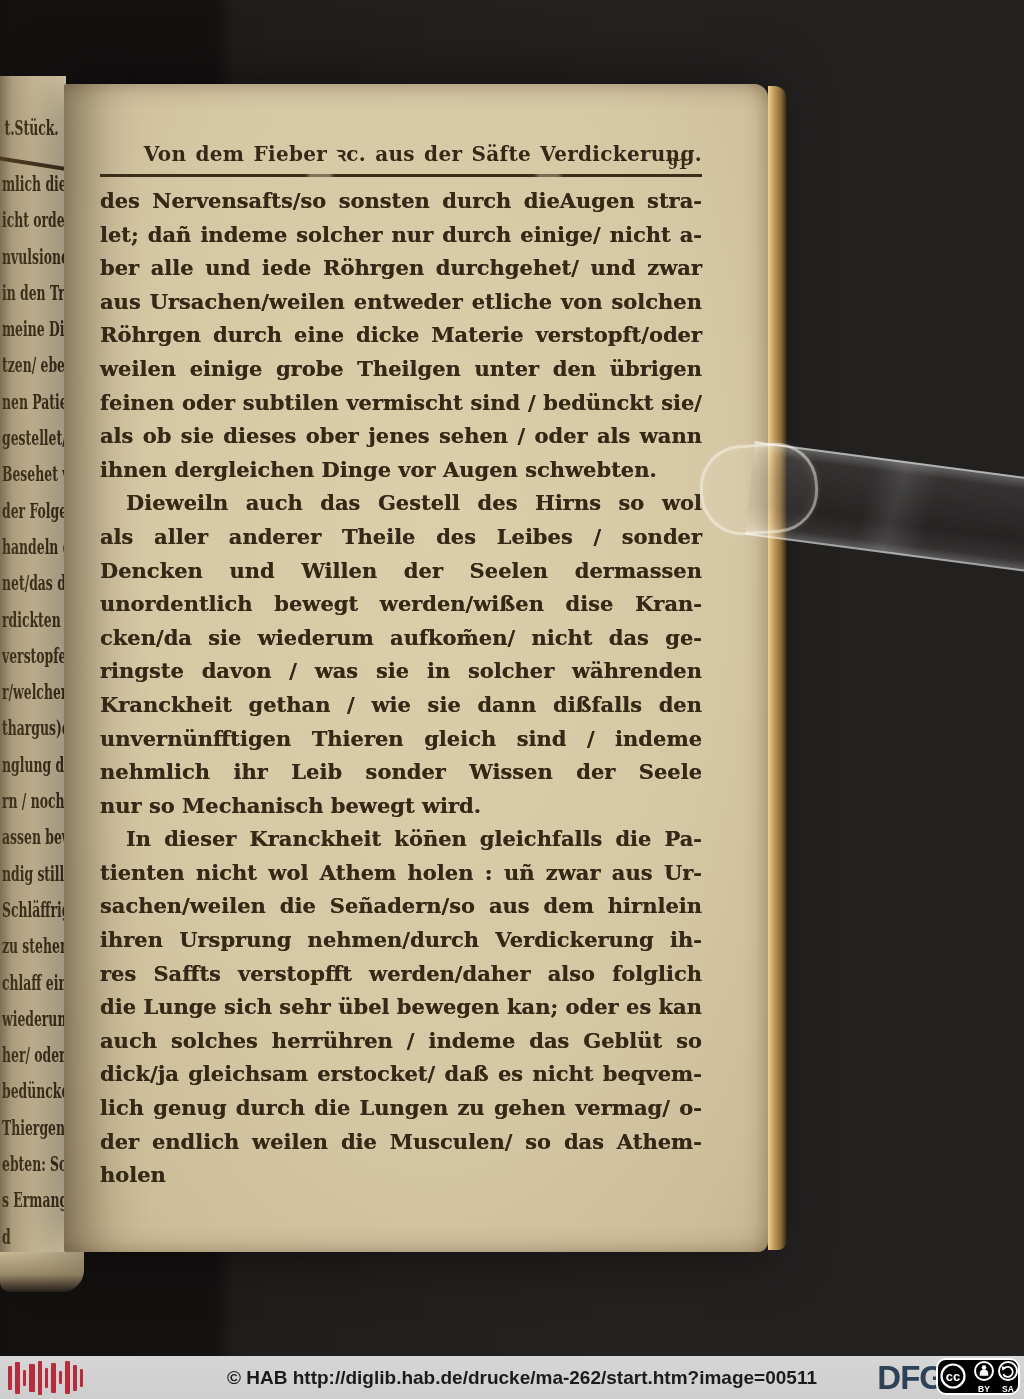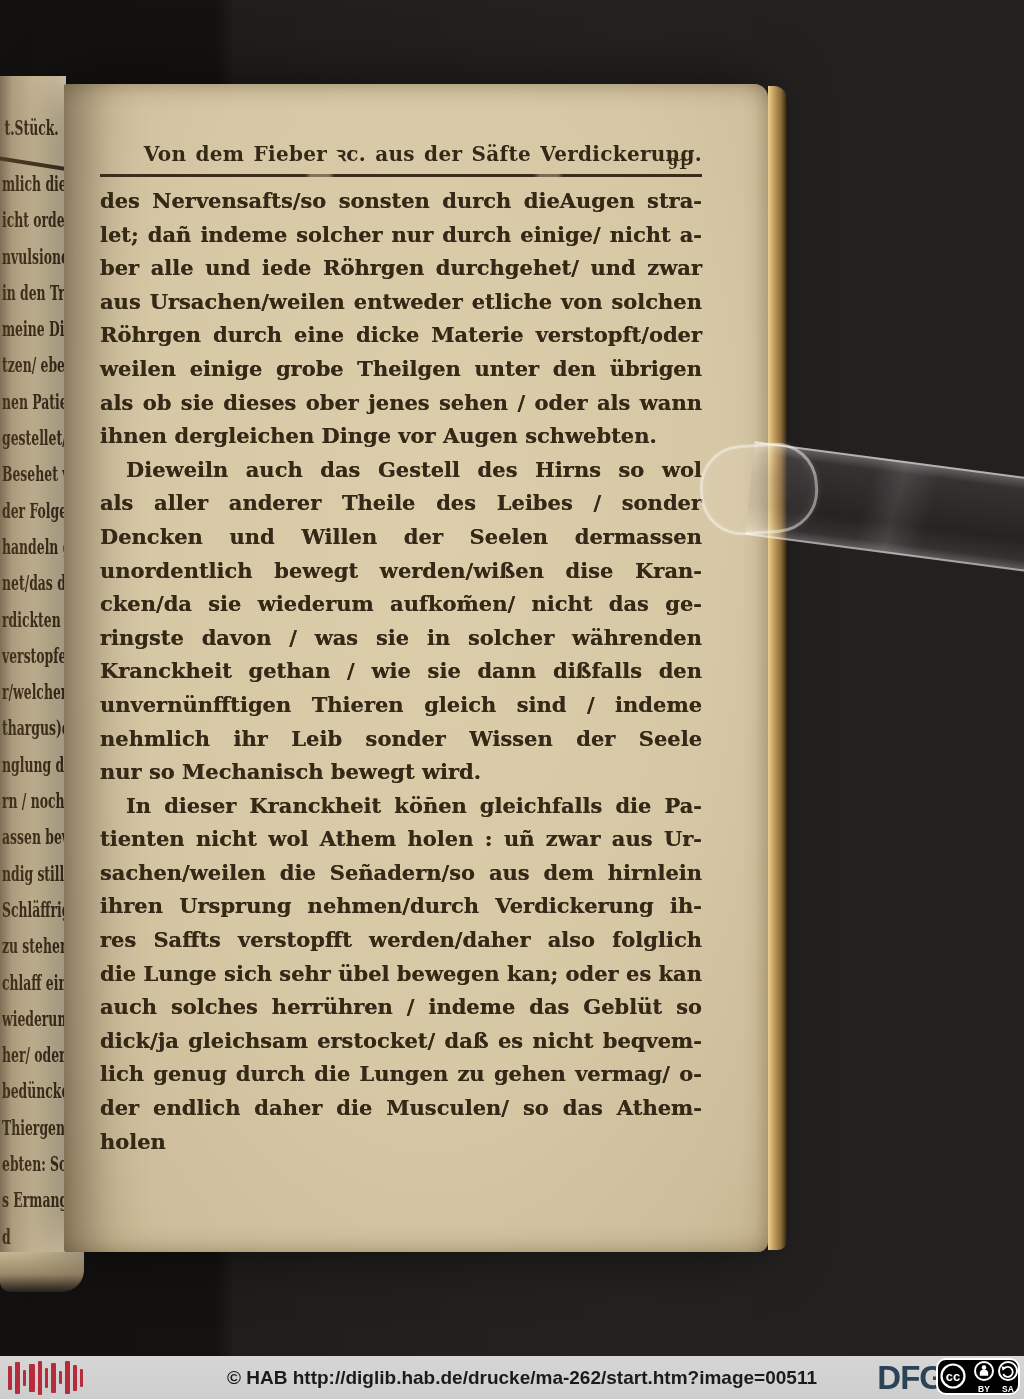--- a/index.html
+++ b/index.html
@@ -120,20 +120,21 @@
         <span id="head-num">91</span>
       </div>
       <div id="head-rule"></div>
       <div id="body-lines">
           <div class="tline">des Nervensafts/so sonsten durch dieAugen stra-</div>
           <div class="tline">let; dañ indeme solcher nur durch einige/ nicht a-</div>
           <div class="tline">ber alle und iede Röhrgen durchgehet/ und zwar</div>
           <div class="tline">aus Ursachen/weilen entweder etliche von solchen</div>
           <div class="tline">Röhrgen durch eine dicke Materie verstopft/oder</div>
           <div class="tline">weilen einige grobe Theilgen unter den übrigen</div>
+          <div class="tline">feinen oder subtilen vermischt sind / bedünckt sie/</div>
           <div class="tline">als ob sie dieses ober jenes sehen / oder als wann</div>
           <div class="tline endline">ihnen dergleichen Dinge vor Augen schwebten.</div>
           <div class="tline indent">Dieweiln auch das Gestell des Hirns so wol</div>
           <div class="tline">als aller anderer Theile des Leibes / sonder</div>
           <div class="tline">Dencken und Willen der Seelen dermassen</div>
           <div class="tline">unordentlich bewegt werden/wißen dise Kran-</div>
           <div class="tline">cken/da sie wiederum aufkom̃en/ nicht das ge-</div>
           <div class="tline">ringste davon / was sie in solcher währenden</div>
           <div class="tline">Kranckheit gethan / wie sie dann dißfalls den</div>
           <div class="tline">unvernünfftigen Thieren gleich sind / indeme</div>
@@ -141,21 +142,21 @@
           <div class="tline endline">nur so Mechanisch bewegt wird.</div>
           <div class="tline indent">In dieser Kranckheit kön̄en gleichfalls die Pa-</div>
           <div class="tline">tienten nicht wol Athem holen : uñ zwar aus Ur-</div>
           <div class="tline">sachen/weilen die Señadern/so aus dem hirnlein</div>
           <div class="tline">ihren Ursprung nehmen/durch Verdickerung ih-</div>
           <div class="tline">res Saffts verstopfft werden/daher also folglich</div>
           <div class="tline">die Lunge sich sehr übel bewegen kan; oder es kan</div>
           <div class="tline">auch solches herrühren / indeme das Geblüt so</div>
           <div class="tline">dick/ja gleichsam erstocket/ daß es nicht beqvem-</div>
           <div class="tline">lich genug durch die Lungen zu gehen vermag/ o-</div>
-          <div class="tline">der endlich daher die Musculen/ so das Athem-</div>
+          <div class="tline">der endlich weilen die Musculen/ so das Athem-</div>
         </div>
       <div id="catchword">holen</div>
     </div>
   </div>
   <div id="fore-edge"></div>
 
   <div id="rod-tip"></div>
   <div id="rod-body"></div>
 
   <div id="footer">

